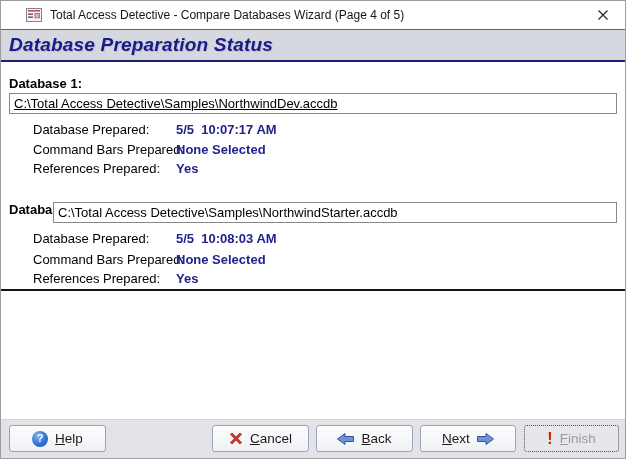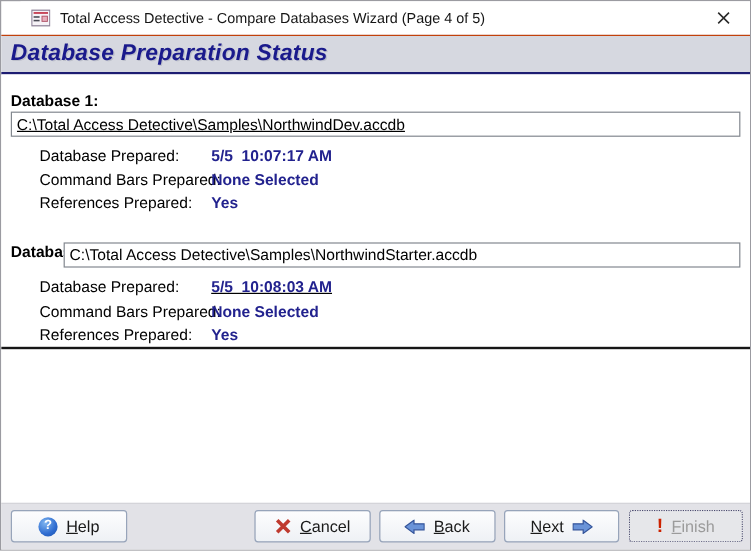--- a/index.html
+++ b/index.html
@@ -46,21 +46,21 @@
     border-radius:0; outline:none;
   }
   .status-row { position:absolute; left:22px; font-size:13px; line-height:16px; white-space:nowrap;margin-left:10px; }
   .row-label { display:inline-block; width:143px; color:#000; }
   .row-value { color:#22228e; font-weight:600; white-space:pre; }
   .separator { position:absolute; top:227px; left:0; right:0; height:2px; background:#161616; }
 
   .h-db1 { top:14px; }   .p-db1 { top:31px;text-decoration:underline; }
   .r-db1-0 { top:60px; } .r-db1-1 { top:80px; } .r-db1-2 { top:99px; }
   .h-db2 { top:140px; }  .p-db2 { top:140px;margin-left:44px; }
-  .r-db2-0 { top:169px;text-decoration:underline; } .r-db2-1 { top:190px; } .r-db2-2 { top:209px; }
+  .r-db2-0 { top:169px; } .r-db2-1 { top:190px; } .r-db2-2 { top:209px; }
 
   
   .buttonbar {
     position:absolute; left:0; right:0; bottom:0; height:39px;
     background:#e2e2e7; border-top:1px solid #d4d4d9;
   }
   .btn {
     position:absolute; top:5px; height:27px;
     border:1px solid #97a4ba; border-radius:3px;
     background:linear-gradient(#fdfdfe,#eef1f5);

